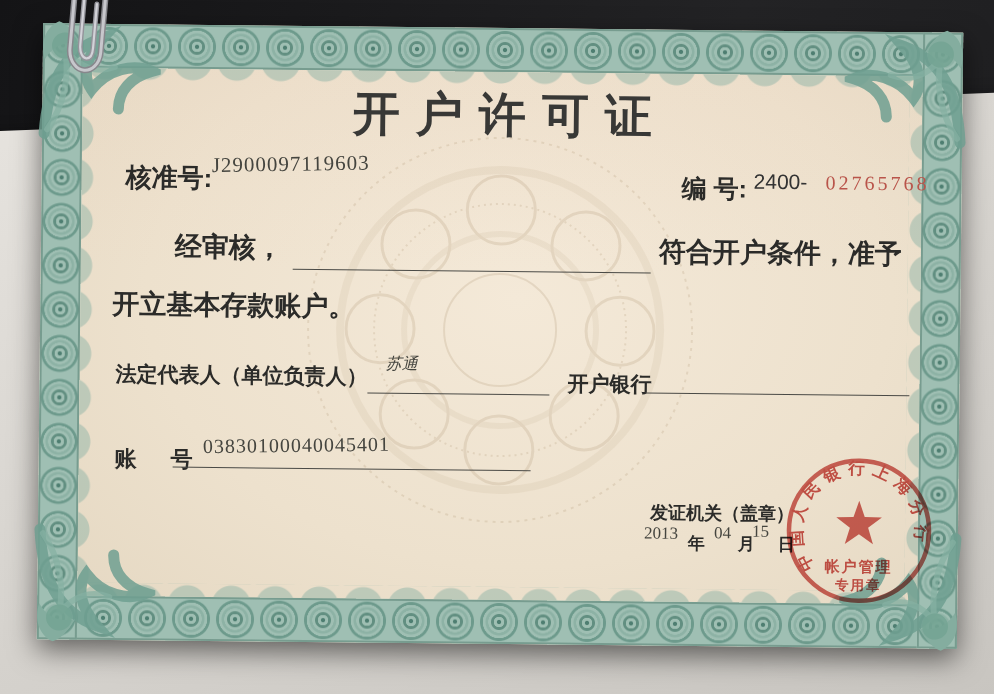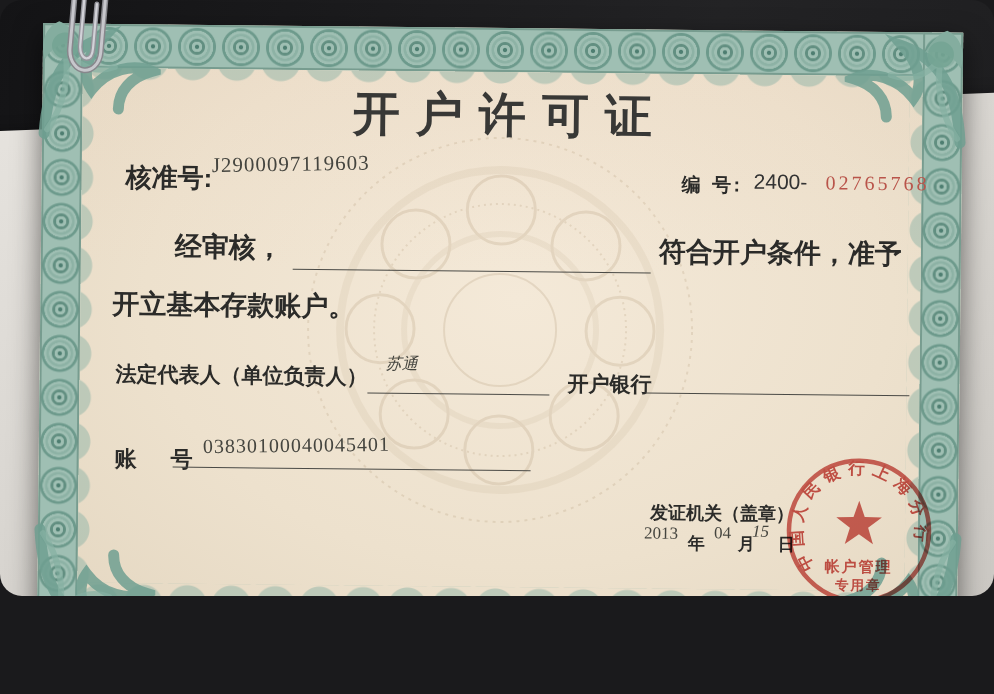--- a/index.html
+++ b/index.html
@@ -2,21 +2,21 @@
 <html><head>
 <meta charset="utf-8">
 <style>
   html,body{margin:0;padding:0;}
   body{
     width:994px;height:694px;overflow:hidden;
     background:#1a1a1c;
     font-family:"Liberation Sans",sans-serif;
     position:relative;
   }
-  .photo{position:relative;width:994px;height:596px;overflow:hidden;background:linear-gradient(110deg,#141416 0%,#232325 60%,#1d1d1f 100%);border-radius:22px;}
+  .photo{position:relative;width:994px;height:694px;overflow:hidden;background:linear-gradient(110deg,#141416 0%,#232325 60%,#1d1d1f 100%);}
   .under-sheet{
     position:absolute;left:-34px;top:112px;width:1070px;height:660px;
     background:linear-gradient(160deg,#e6e3de 0%,#d7d4cf 45%,#c6c3be 100%);
     transform:rotate(-2.2deg);
     box-shadow:0 4px 18px rgba(0,0,0,.45);
   }
   .cert{
     position:absolute;left:40px;top:28px;width:920px;height:616px;
     background:
       linear-gradient(180deg,rgba(236,196,176,.10),rgba(236,196,176,0) 40%),
@@ -148,21 +148,21 @@
         <circle cx="117" cy="287" r="34" stroke-width="3"></circle>
           <circle cx="287" cy="287" r="34" stroke-width="3"></circle>
       </g>
     </svg>
 
     <div class="f title">开户许可证</div>
 
     <div class="f lab" style="left:84px;top:136px;font-size:26px;">核准号:</div>
     <div class="f typed" style="left:170px;top:126px;font-size:21px;letter-spacing:1px;transform:rotate(-1.5deg);">J2900097119603</div>
 
-    <div class="f lab" style="left:640px;top:142px;font-size:19px;font-family:Liberation Mono, monospace;">编 号:</div>
+    <div class="f lab" style="left:640px;top:142px;font-size:25px;">编 号:</div>
     <div class="f" style="left:712px;top:139px;font-size:21px;color:#333;">2400-</div>
     <div class="f red-no" style="left:784px;top:140px;font-size:20px;">02765768</div>
 
     <div class="f lab big" style="left:134px;top:204px;">经审核，</div>
     <div class="uline" style="left:252px;top:243px;width:358px;"></div>
     <div class="f lab big" style="left:618px;top:204px;">符合开户条件，准予</div>
     <div class="f lab big" style="left:72px;top:262px;">开立基本存款账户。</div>
 
     <div class="f lab" style="left:76px;top:336px;font-size:21px;">法定代表人（单位负责人）</div>
     <div class="f typed" style="left:346px;top:327px;font-size:16px;transform:rotate(-1deg);font-style:italic;">苏通</div>
@@ -173,21 +173,21 @@
 
     <div class="f lab" style="left:76px;top:420px;font-size:22px;letter-spacing:6px;">账　号</div>
     <div class="f typed" style="left:164px;top:408px;font-size:20px;letter-spacing:1px;transform:rotate(-1.3deg);">03830100040045401</div>
     <div class="uline" style="left:134px;top:442px;width:358px;"></div>
 
     <div class="f lab" style="left:612px;top:471px;font-size:18px;">发证机关（盖章）</div>
     <div class="f typed" style="left:606px;top:494px;font-size:17px;">2013</div>
     <div class="f lab" style="left:650px;top:502px;font-size:17px;">年</div>
     <div class="f typed" style="left:676px;top:493px;font-size:17px;">04</div>
     <div class="f lab" style="left:700px;top:502px;font-size:17px;">月</div>
-    <div class="f typed" style="left:714px;top:491px;font-size:17px;font-style:italic;">15</div>
+    <div class="f typed" style="left:714px;top:491px;font-size:17px;">15</div>
     <div class="f lab" style="left:740px;top:502px;font-size:17px;">日</div>
 
     <svg class="stamp" width="162" height="162" viewBox="0 0 162 162">
       <circle cx="81" cy="81" r="70" fill="none" stroke="#c8423c" stroke-width="4.5" opacity=".9"></circle>
       <defs>
         <path id="ringPath" d="M 38.5 119 A 57 57 0 1 1 123.5 119"></path>
       </defs>
       <text font-size="16.5" letter-spacing="7">
         <textPath href="#ringPath" startOffset="2">中国人民银行上海分行</textPath>
       </text>

